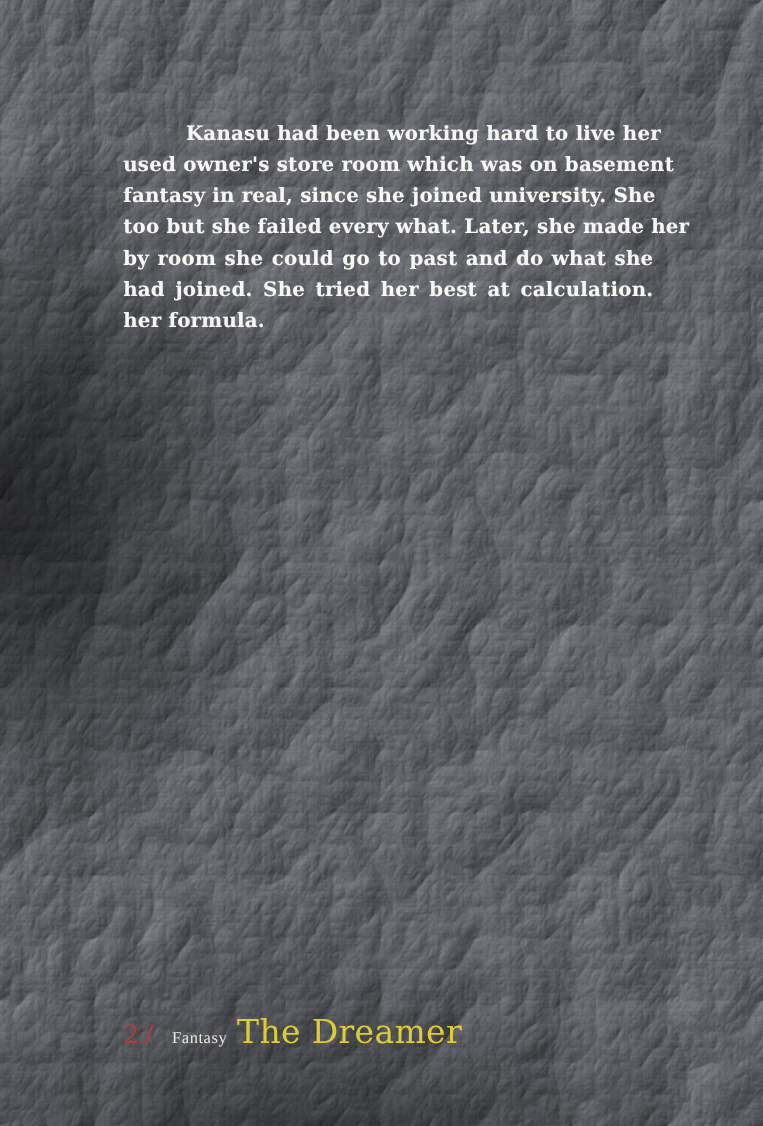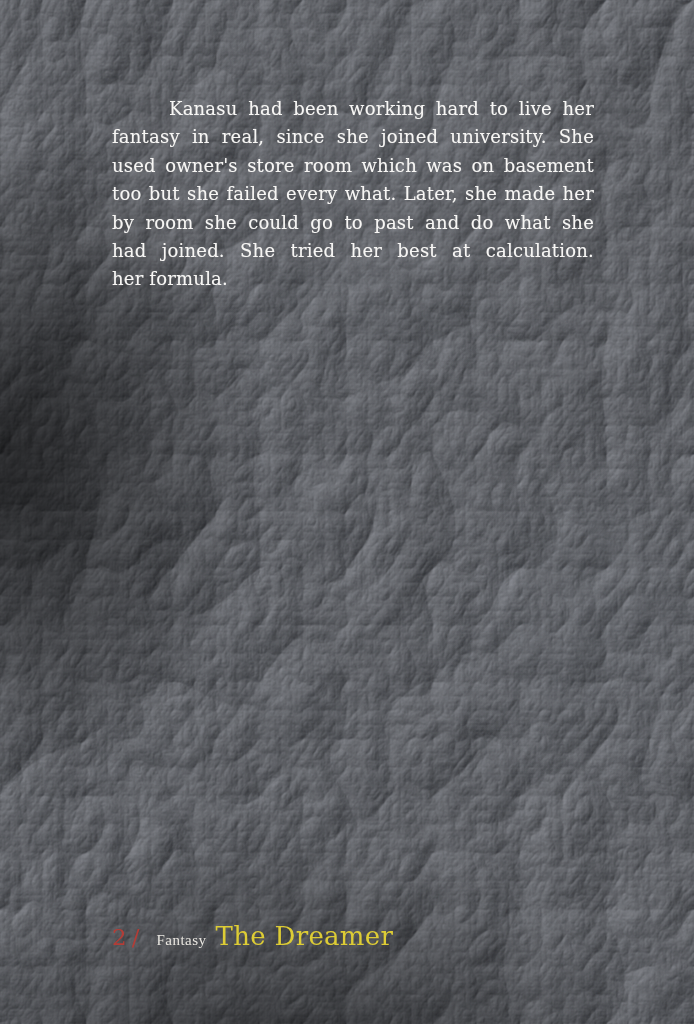--- a/index.html
+++ b/index.html
@@ -31,26 +31,26 @@
     background:
       radial-gradient(ellipse 45% 35% at 55% 16%, rgba(125,130,138,0.10), rgba(0,0,0,0) 70%),
       radial-gradient(ellipse 40% 28% at 88% 60%, rgba(120,126,134,0.08), rgba(0,0,0,0) 70%),
       radial-gradient(ellipse 50% 45% at 2% 45%, rgba(0,0,0,0.62), rgba(0,0,0,0) 72%),
       radial-gradient(ellipse 70% 30% at 40% 104%, rgba(0,0,0,0.45), rgba(0,0,0,0) 75%),
       radial-gradient(ellipse 140% 120% at 50% 50%, rgba(0,0,0,0) 55%, rgba(0,0,0,0.40) 100%);
   }
   
   .content {
     position: absolute;
-    top: 95px;
+    top: 108px;
     left: 112px;
     width: 482px;
     color: var(--body-text, #f7f6f4);
     font-family: "DejaVu Serif", serif;
-    font-weight: 400;
+    font-weight: 700;
     font-size: 18px;
     line-height: 28.4px;
     letter-spacing: 0.2px;
     text-shadow: 0 0 1px rgba(255,255,255,0.35);
   }
   .content .tline {
     text-align: justify;
     text-align-last: justify;
     white-space: nowrap;
   }
@@ -82,21 +82,21 @@
   }
   .footer .genre {
     color: var(--genre, #e9e6e0);
     font-size: 15px;
     margin-left: 17px;
     letter-spacing: 0.5px;
     font-family: Liberation Serif, serif;
   }
   .footer .title {
     color: var(--title, #ddcc35);
-    font-size: 26px;
+    font-size: 30px;
     margin-left: 9px;
     letter-spacing: 0.3px;
   }
 </style>
 </head>
 <body>
 
 <div class="page">
 
   <svg class="texture" width="694" height="1024" viewBox="0 0 694 1024" preserveAspectRatio="none" aria-hidden="true">
@@ -119,22 +119,22 @@
     </defs>
     <rect width="694" height="1024" fill="#0d0e0f"></rect>
     <rect width="694" height="1024" filter="url(#crumple)"></rect>
     <rect width="694" height="1024" filter="url(#grain)" opacity="0.35"></rect>
   </svg>
 
   <div class="vignette"></div>
 
   <div class="content">
       <div class="tline">Kanasu had been working hard to live her</div>
+      <div class="tline">used owner's store room which was on basement</div>
       <div class="tline">fantasy in real, since she joined university. She</div>
-      <div class="tline">used owner's store room which was on basement</div>
       <div class="tline">too but she failed every what. Later, she made her</div>
       <div class="tline">by room she could go to past and do what she</div>
       <div class="tline">had joined. She tried her best at calculation.</div>
       <div class="tline">her formula.</div>
     </div>
 
   <div class="footer">
     <span class="pagenum">2</span>
     <span class="sep">/</span>
     <span class="genre">Fantasy</span>

